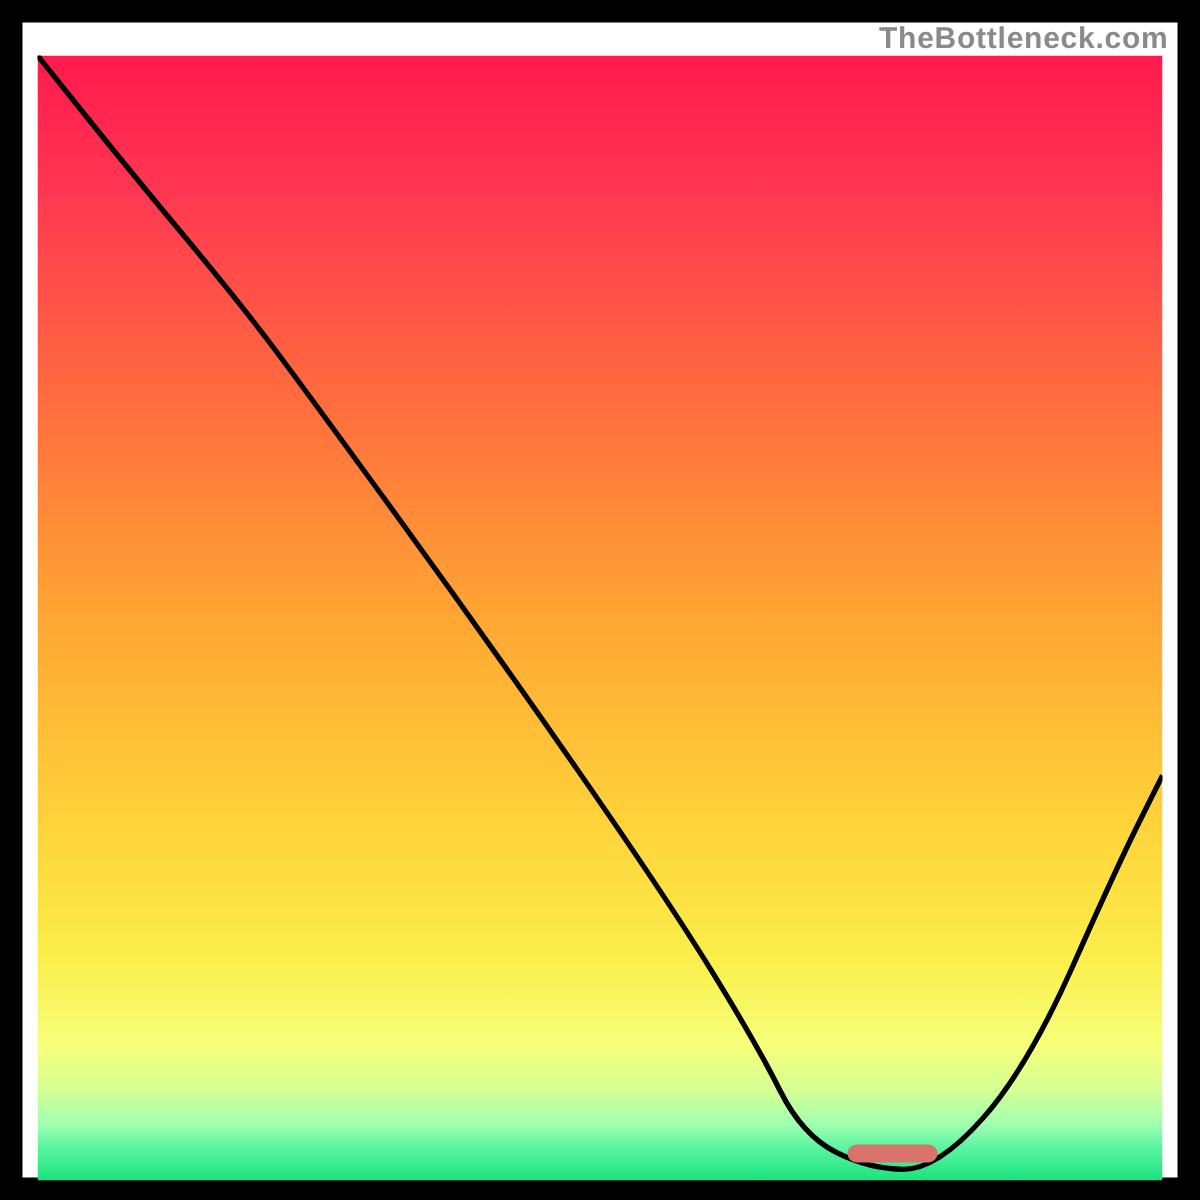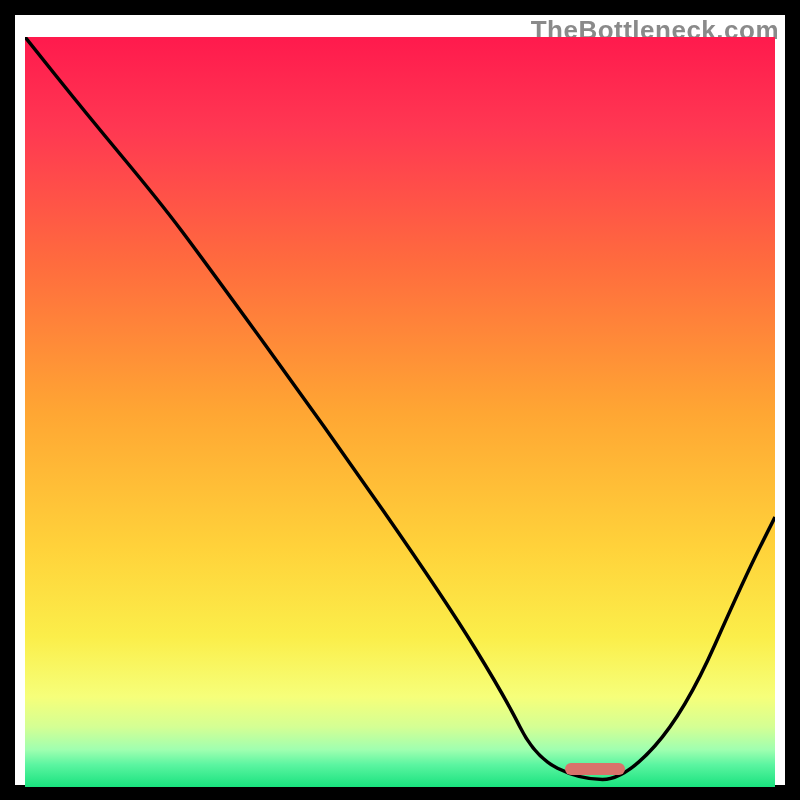--- a/index.html
+++ b/index.html
@@ -27,21 +27,21 @@
   }
   .gradient {
     position: absolute;
     inset: 0;
   }
   .watermark {
     position: absolute;
     top: 0px;
     right: 6px;
     font-family: Arial, Helvetica, sans-serif;
-    font-size: 26px;
+    font-size: 20px;
     font-weight: bold;
     color: #8a8a8a;
     letter-spacing: 0.5px;
   }
   .curve {
     position: absolute;
     inset: 0;
   }
   .marker {
     position: absolute;

